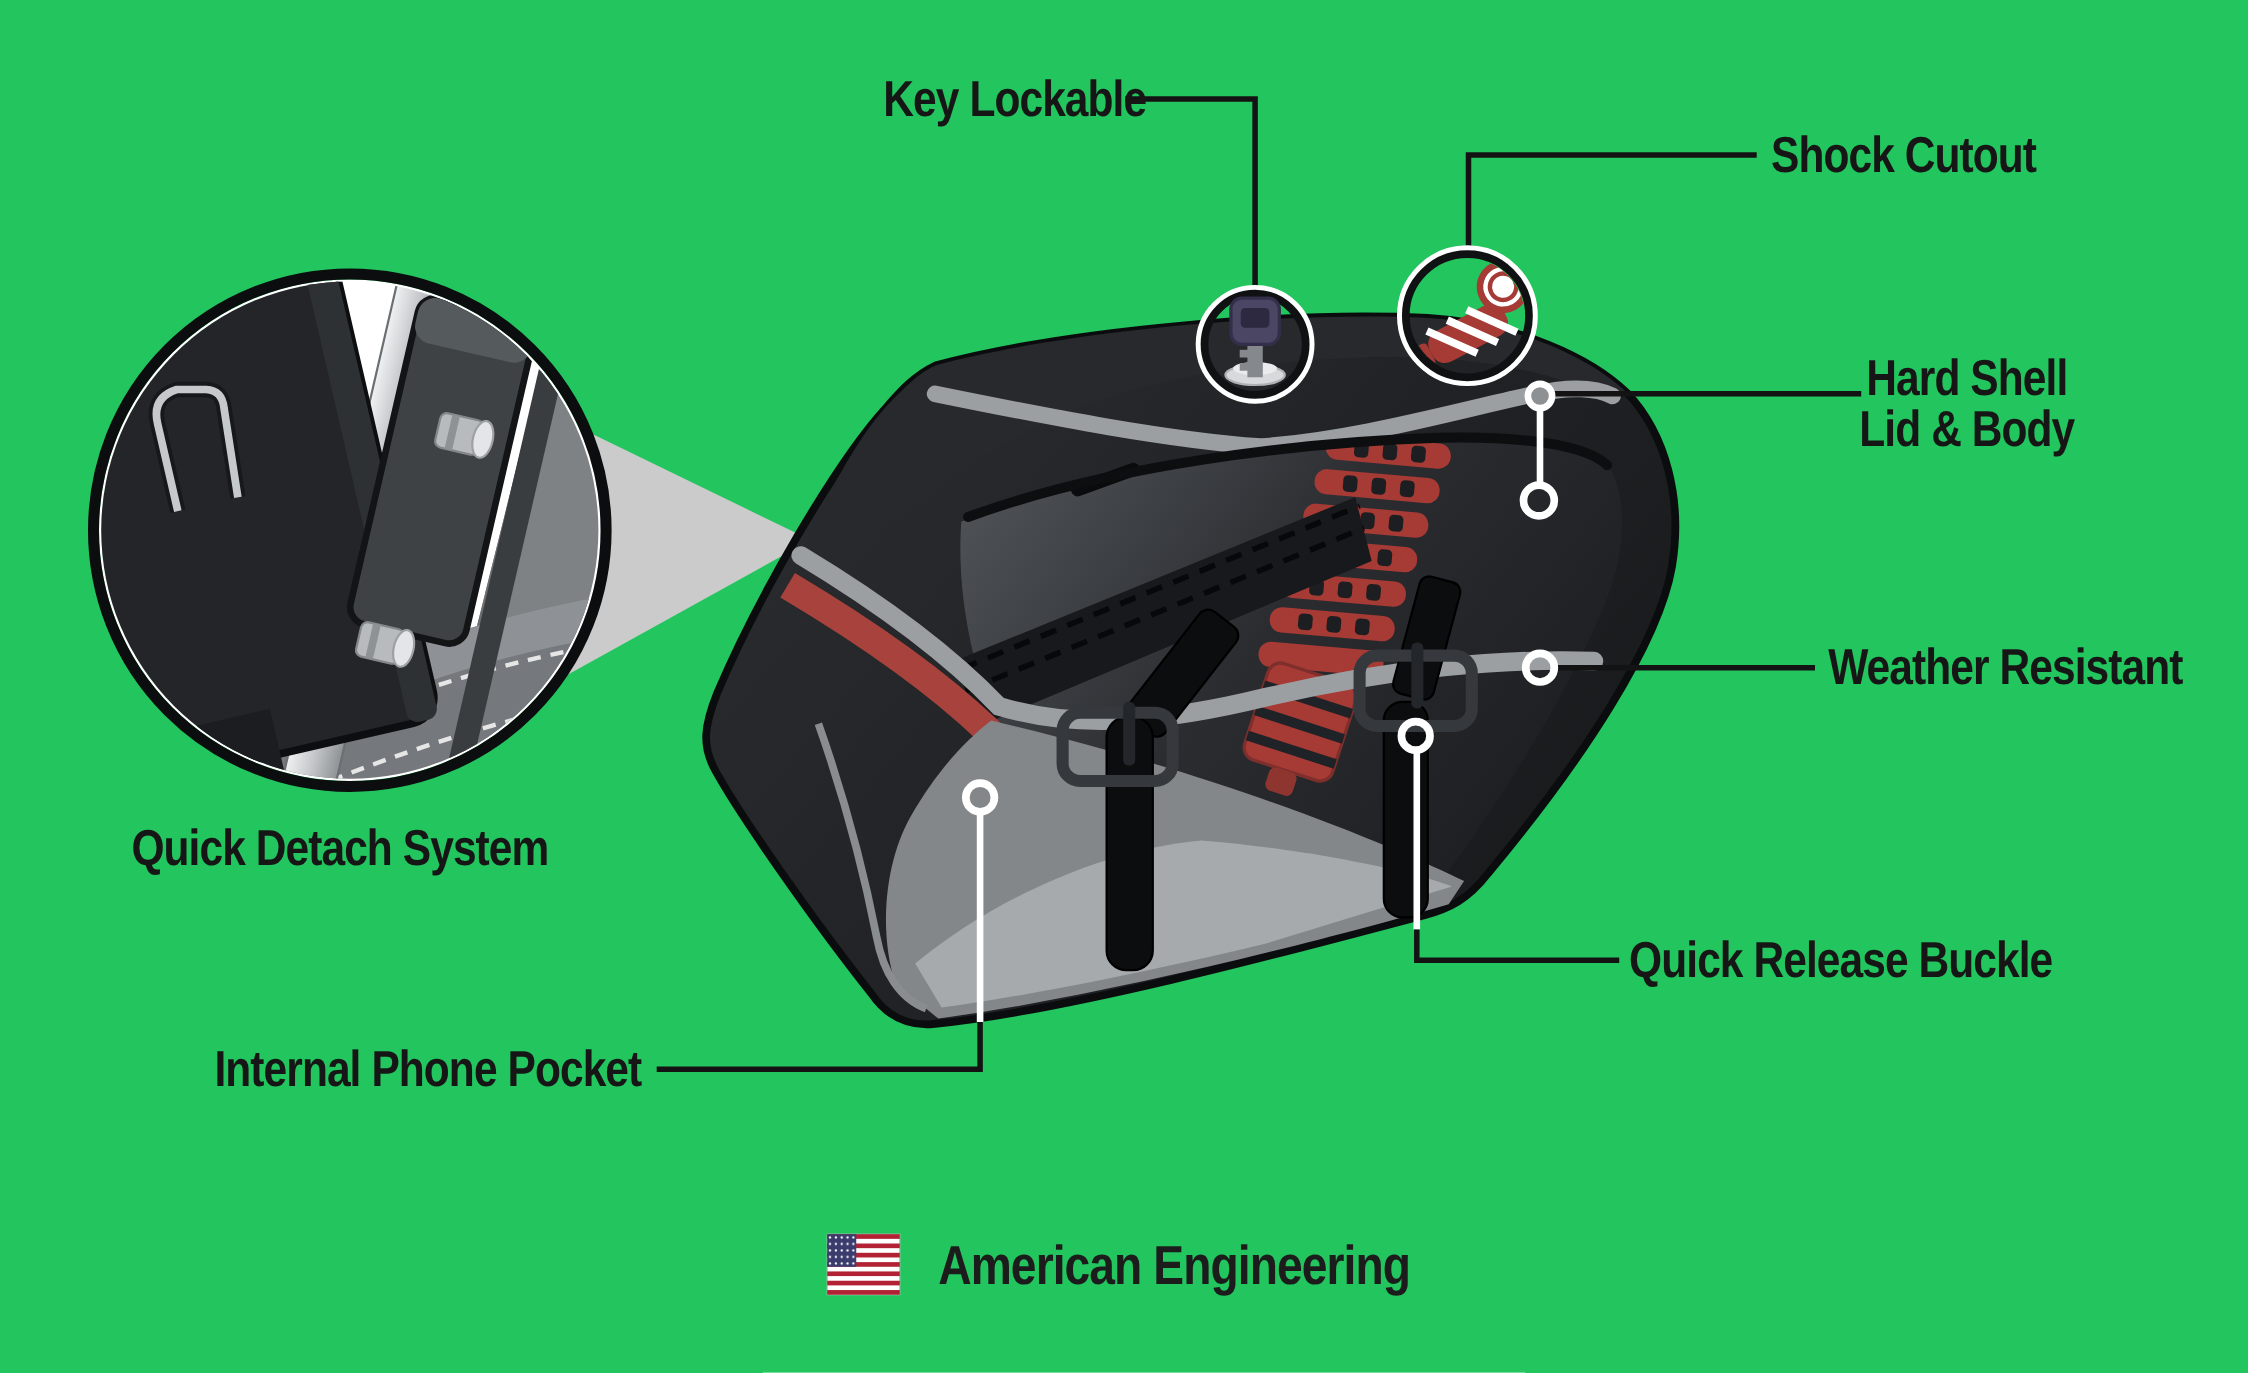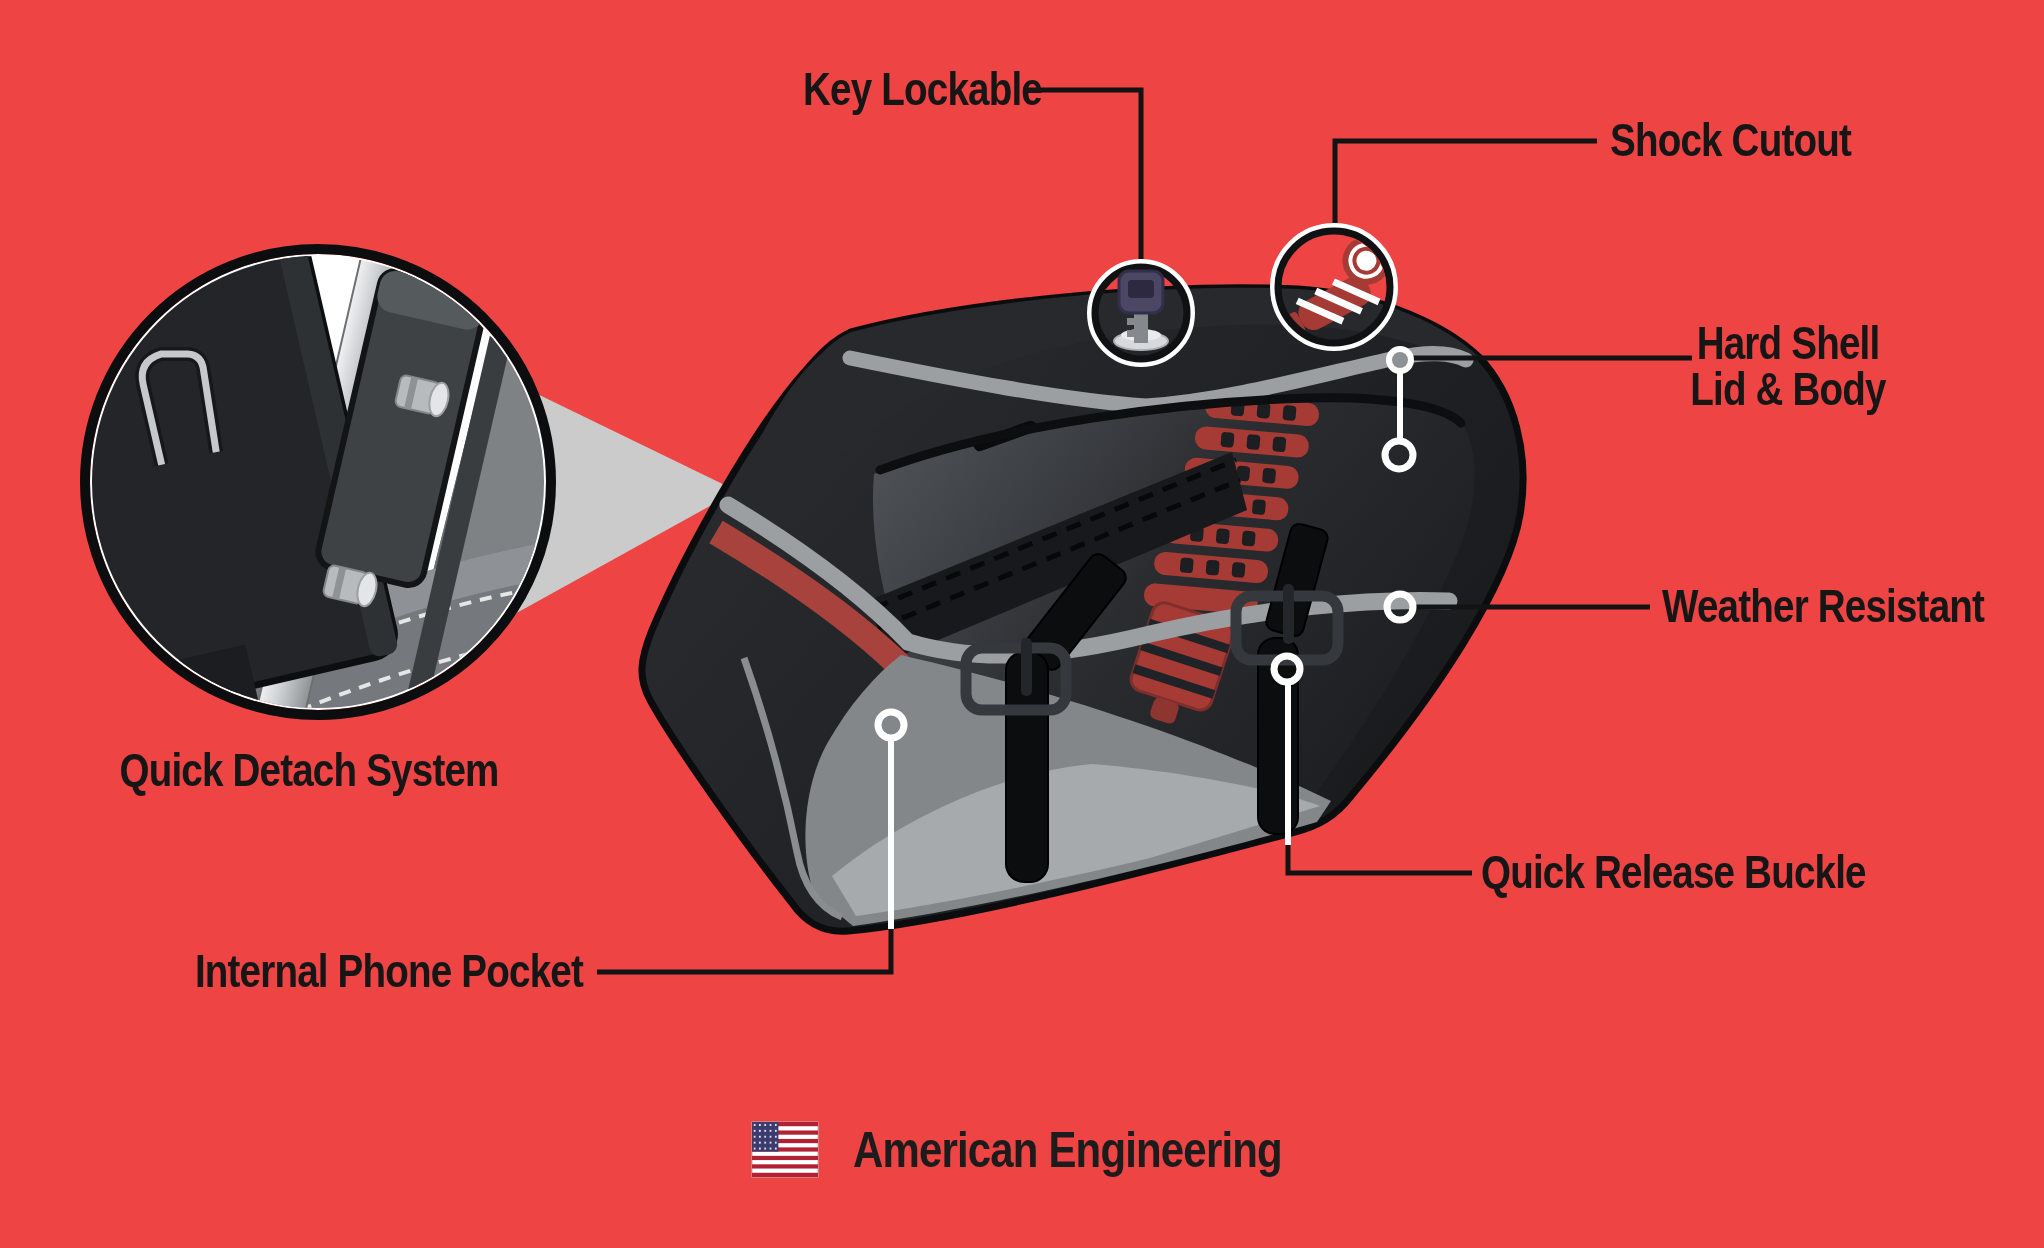--- a/index.html
+++ b/index.html
@@ -1,16 +1,16 @@
 <!DOCTYPE html>
 <html><head>
 <meta charset="utf-8">
 <style>
   html,body{margin:0;padding:0;background:#ffffff;}
-  .stage{position:relative;width:2044px;height:1248px;background:#ef4444;overflow:hidden;}
+  .stage{position:relative;width:2044px;height:1248px;background:#22c55e;overflow:hidden;}
   .stage svg{position:absolute;left:0;top:0;}
   .lbl{font-family:"Liberation Sans",sans-serif;font-weight:700;font-size:46px;fill:#161616;letter-spacing:-1px;}
   .lbl-big{font-family:"Liberation Sans",sans-serif;font-weight:700;font-size:50px;fill:#1c1c1c;letter-spacing:-1px;}
 </style>
 </head>
 <body>
 
 <div class="stage">
 <svg width="2044" height="1248" viewBox="0 0 2044 1248">
   <defs>

